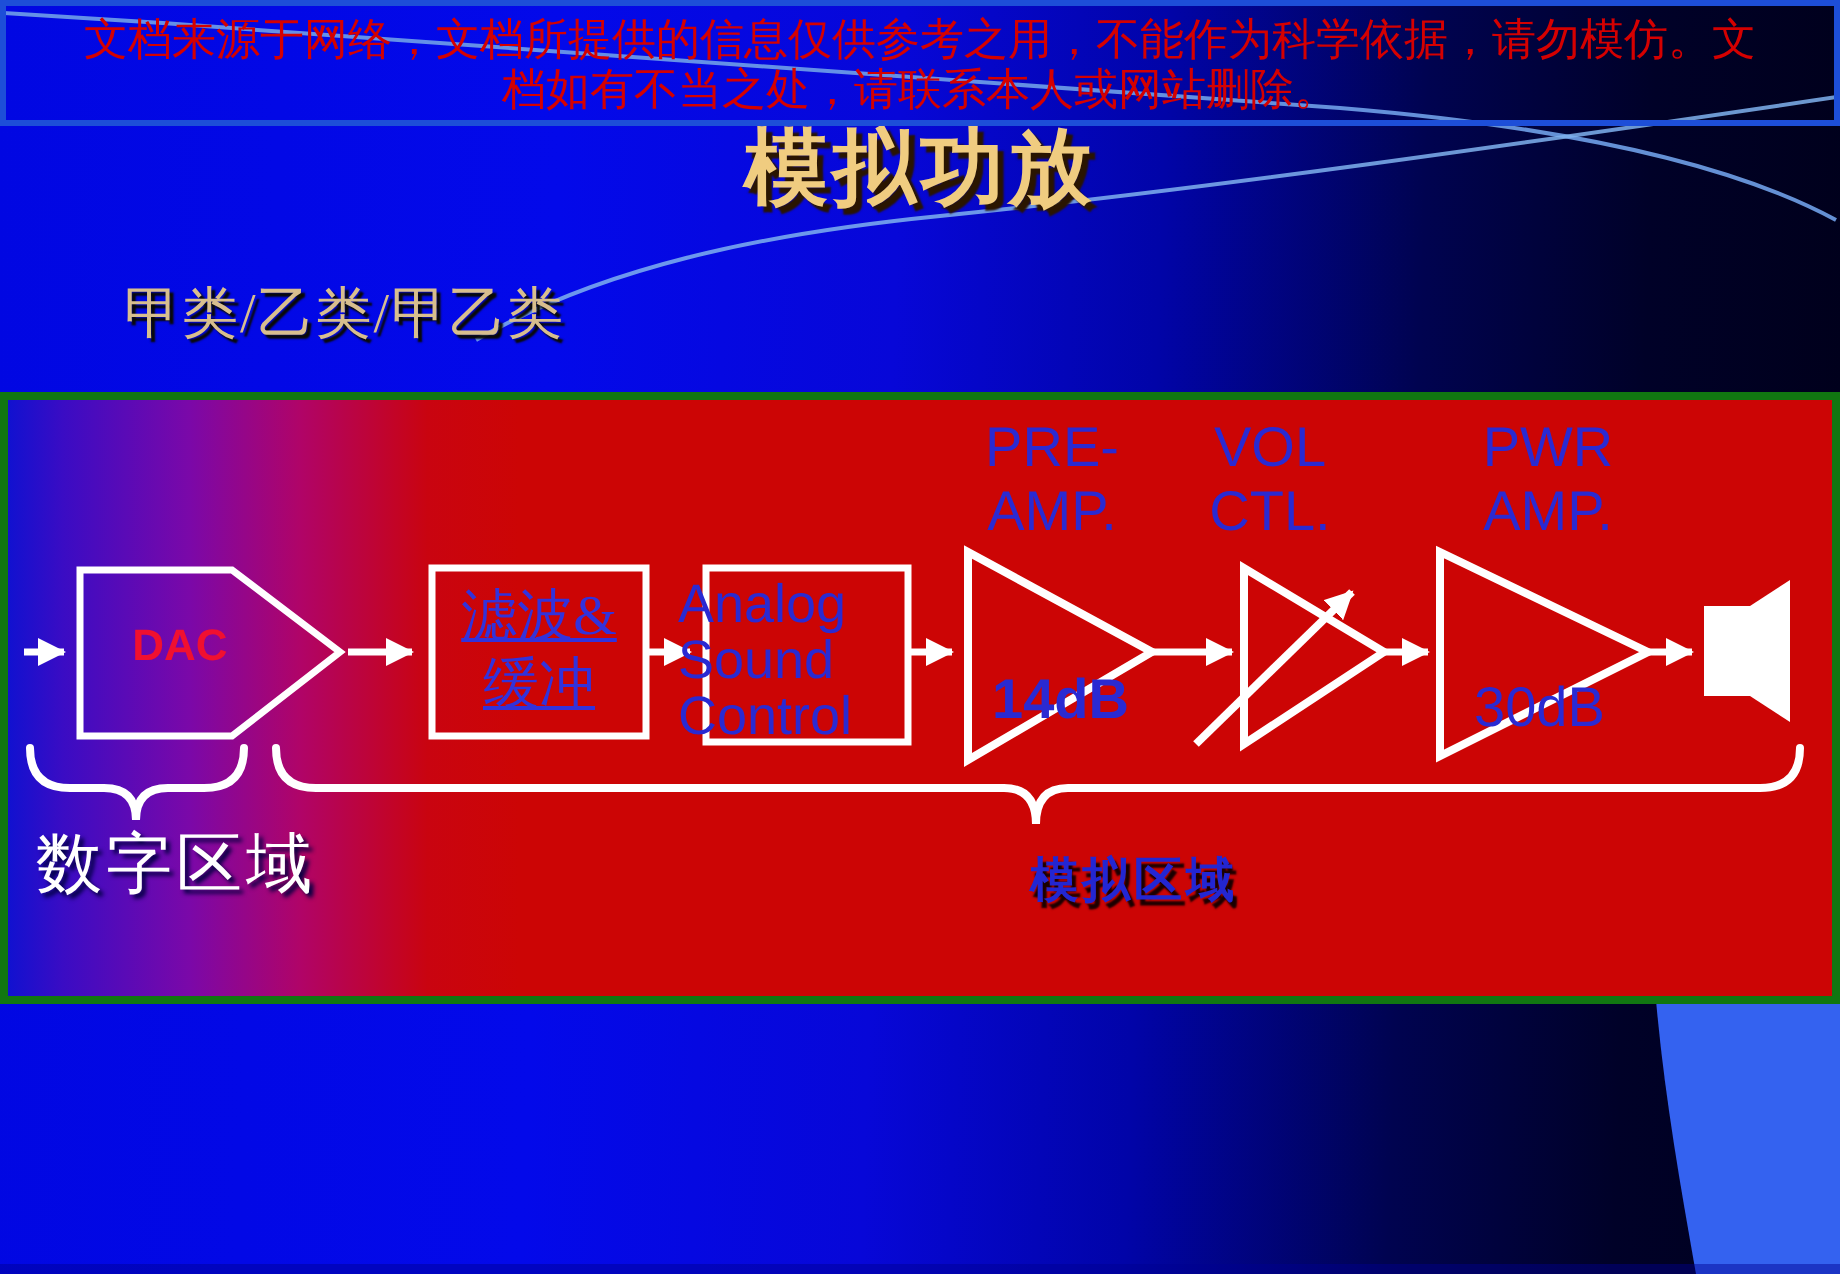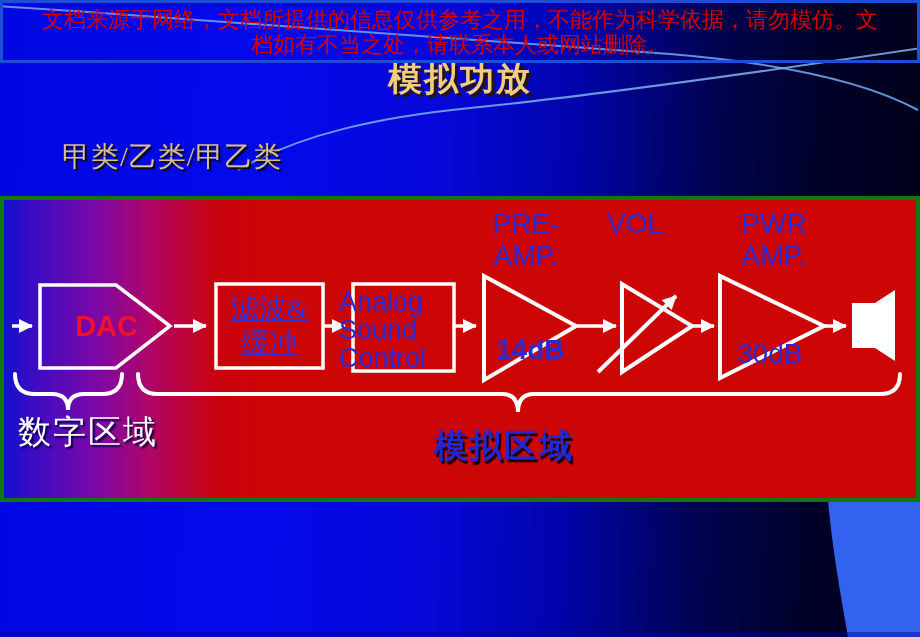--- a/index.html
+++ b/index.html
@@ -10,52 +10,52 @@
   }
   .bg-decor{position:absolute;left:0;top:0;width:920px;height:637px;z-index:1;}
   .banner{
     position:absolute;left:0;top:0;width:914px;height:53px;z-index:3;
     border:3px solid #1d4ed8;background:transparent;
     color:#D50000;font-family:"Liberation Serif",serif;font-size:22px;line-height:25px;
     text-align:center;padding-top:4px;
   }
   .slide-title{
     position:absolute;left:0;top:56px;width:920px;z-index:2;text-align:center;
-    font-family:"Liberation Serif",serif;font-weight:bold;font-size:34px;
+    font-family:"Liberation Serif",serif;font-weight:bold;font-size:42px;
     color:#F0CC80;text-shadow:3px 3px 1px #2A1500;letter-spacing:2px;
   }
   .subtitle{
     position:absolute;left:62px;top:138px;z-index:2;
     font-family:"Liberation Serif",serif;font-size:28px;letter-spacing:1px;
     color:#D8BE8E;text-shadow:2px 2px 1px #0A0A00;
   }
   .panel{
     position:absolute;left:0;top:196px;width:912px;height:298px;z-index:2;
     border:4px solid #117711;
     background:linear-gradient(90deg,#1111D0 0%,#3A0CC4 3%,#7B08A8 10%,#B00468 16%,#C90410 23%,#CC0505 28%,#CC0505 100%);
   }
   .panel svg{position:absolute;left:0;top:0;}
   .plabel{position:absolute;z-index:4;}
-  .dac-label{left:38px;top:110px;width:96px;text-align:right;
-    font-weight:bold;font-size:29px;color:#F01030;}
+  .dac-label{left:38px;top:110px;width:96px;text-align:center;
+    font-weight:bold;font-size:22px;color:#F01030;}
   .box1-label{left:212px;top:92px;width:107px;text-align:center;
     font-family:"Liberation Serif",serif;font-size:28px;line-height:34px;color:#3232DC;text-decoration:underline;}
   .box2-label{left:335px;top:88px;width:97px;text-align:left;
     font-size:27px;line-height:28px;color:#2A2AD2;}
   .amp-label{text-align:center;font-size:28px;line-height:32px;color:#2A2AD2;}
   .pre-label{left:467px;top:8px;width:110px;}
   .vol-label{left:581px;top:8px;width:100px;}
   .pwr-label{left:720px;top:8px;width:100px;}
   .gain{font-size:28px;color:#2A2AD2;}
   .gain-14{left:492px;top:134px;font-weight:bold;}
   .gain-30{left:733px;top:138px;}
   .region-digital{left:14px;top:210px;font-family:"Liberation Serif",serif;
     font-size:33px;color:#FFFFFF;text-shadow:2px 2px 2px #000040;letter-spacing:2px;}
-  .region-analog{left:430px;top:224px;width:185px;text-align:left;
-    font-family:"Liberation Serif",serif;font-weight:bold;font-size:33px;
+  .region-analog{left:430px;top:224px;width:185px;text-align:right;
+    font-family:"Liberation Serif",serif;font-weight:bold;font-size:24px;
     color:#2326D2;text-shadow:2px 3px 1px #1A0000;letter-spacing:2px;}
 </style>
 </head>
 <body>
 
 <svg class="bg-decor" viewBox="0 0 920 637">
   <path d="M -5,6 C 250,22 520,42 670,54 C 790,64 870,84 918,110" fill="none" stroke="#6FA0E8" stroke-width="2" opacity="0.9"></path>
   <path d="M 922,48 C 760,72 600,95 470,108 C 380,117 300,134 238,170" fill="none" stroke="#7FB2EE" stroke-width="2" opacity="0.85"></path>
   <path d="M 828,500 L 920,500 L 920,637 L 848,637 C 840,592 832,546 828,500 Z" fill="#3462F0"></path>
   <rect x="0" y="632" width="920" height="5" fill="#000090" opacity="0.45"></rect>
@@ -127,20 +127,21 @@
     <div>Control</div>
   </div>
 
   <div class="plabel amp-label pre-label">
     <div>PRE-</div>
     <div>AMP.</div>
   </div>
 
   <div class="plabel amp-label vol-label">
     <div>VOL</div>
+    <div>CTL.</div>
   </div>
 
   <div class="plabel amp-label pwr-label">
     <div>PWR</div>
     <div>AMP.</div>
   </div>
 
   <div class="plabel gain gain-14">14dB</div>
   <div class="plabel gain gain-30">30dB</div>
 

